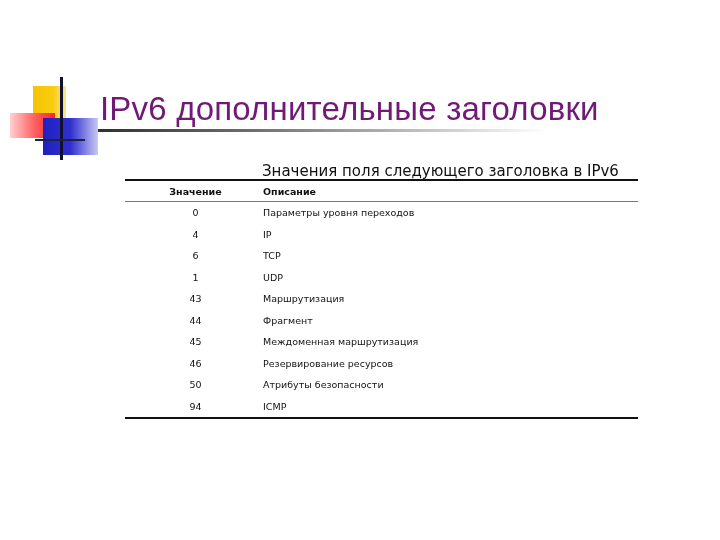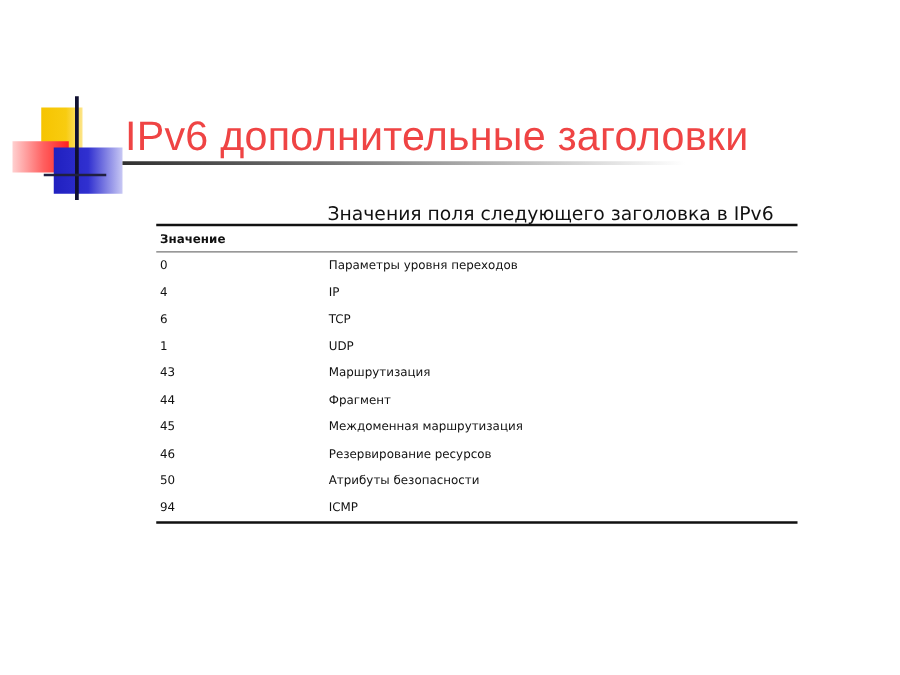--- a/index.html
+++ b/index.html
@@ -3,30 +3,30 @@
 <meta charset="utf-8">
 <style>
   html, body { margin:0; padding:0; }
   body { width:720px; height:540px; background:#ffffff; position:relative; overflow:hidden; font-family:"DejaVu Sans", sans-serif; }
   .logo { position:absolute; left:0; top:0; width:110px; height:170px; }
   .sq-yellow { position:absolute; left:33px; top:86px; width:33px; height:34px; background:linear-gradient(90deg,#f6c400 0%,#f8cc10 60%,#fde58a 100%); }
   .sq-red { position:absolute; left:10px; top:113px; width:45px; height:25px; background:linear-gradient(90deg,#ffd0d0 0%,#ff6060 55%,#ff2020 100%); }
   .sq-blue { position:absolute; left:43px; top:118px; width:55px; height:37px; background:linear-gradient(90deg,#2020c0 0%,#3030d0 50%,#c8c8f4 100%); }
   .vline { position:absolute; left:60px; top:77px; width:3px; height:83px; background:#101030; }
   .hline { position:absolute; left:35px; top:139px; width:50px; height:2px; background:#202040; }
-  .title { position:absolute; left:100px; top:90px; font-family:"Liberation Sans", sans-serif; font-size:33px; color:#ef4444; white-space:nowrap; letter-spacing:0.2px; }
+  .title { position:absolute; left:100px; top:90px; font-family:"Liberation Sans", sans-serif; font-size:33px; color:#701a75; white-space:nowrap; letter-spacing:0.2px; }
   .title-rule { position:absolute; left:98px; top:129px; width:450px; height:3px; background:linear-gradient(90deg,#303030 0%,#707070 35%,#c8c8c8 75%,rgba(255,255,255,0) 100%); }
   .caption { position:absolute; left:262px; top:162px; font-family:"DejaVu Sans", sans-serif; font-size:15px; color:#111; white-space:nowrap; }
   .tbl { position:absolute; left:125px; top:179px; width:513px; }
   .rule-top { height:2px; background:#111; }
   .rule-mid { height:1px; background:#777; margin-top:0; }
   .rule-bot { height:2px; background:#111; }
   .row { display:flex; height:21.5px; align-items:center; font-size:9.5px; color:#111; }
   .row.head { height:20px; font-weight:bold; }
-  .c1 { width:135px; padding-left:3px; }
+  .c1 { width:135px; padding-left:3px;text-align:center; }
   .c2 { flex:1; }
 </style>
 </head>
 <body>
 
 <div class="logo">
   <div class="sq-yellow"></div>
   <div class="sq-red"></div>
   <div class="sq-blue"></div>
   <div class="vline"></div>
@@ -35,20 +35,21 @@
 
 <div class="title">IPv6 дополнительные заголовки</div>
 <div class="title-rule"></div>
 
 <div class="caption">Значения поля следующего заголовка в IPv6</div>
 
 <div class="tbl">
   <div class="rule-top"></div>
   <div class="row head">
     <div class="c1">Значение</div>
+    <div class="c2">Описание</div>
   </div>
   <div class="rule-mid"></div>
   <div id="tbody">
       <div class="row">
         <div class="c1">0</div>
         <div class="c2">Параметры уровня переходов</div>
       </div>
       <div class="row">
         <div class="c1">4</div>
         <div class="c2">IP</div>

